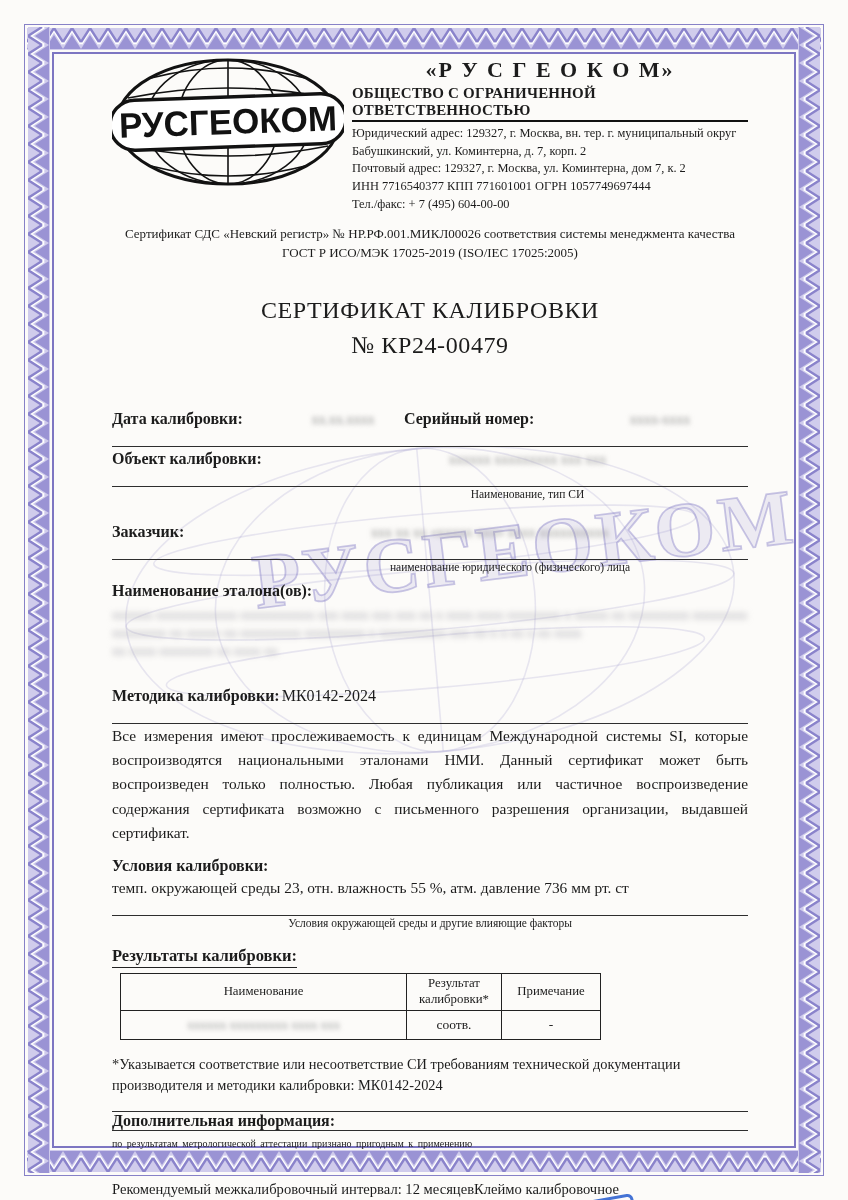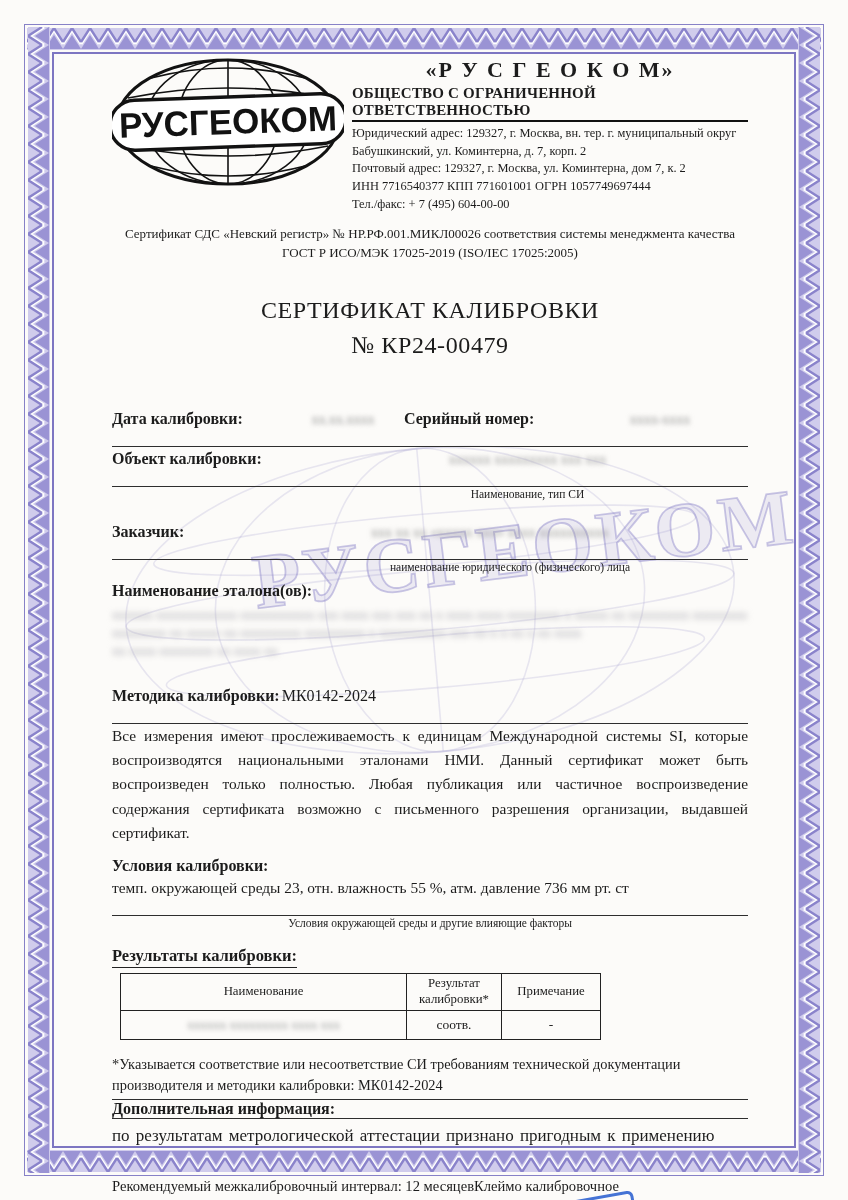--- a/index.html
+++ b/index.html
@@ -44,23 +44,23 @@
   .fval{text-align:center; font-size:14px;}
   .caption{font-size:11.5px; text-align:center; margin-top:1px; color:#222;}
   .red{color:#8f8f8f; filter:blur(2.6px); user-select:none; white-space:nowrap;}
   .redline{color:#9a9aa2; filter:blur(3px); font-size:13.5px; line-height:18px; overflow:hidden; white-space:nowrap;}
   .para{margin-top:0; font-size:15.4px; line-height:1.58; text-align:justify; word-spacing:2.5px;}
   .results-h{display:inline-block; font-weight:bold; font-size:16.5px; border-bottom:1.8px solid #222; padding-bottom:1px;}
   table.res{border-collapse:collapse; margin-top:5px; margin-left:8px;}
   table.res th, table.res td{border:1.3px solid #222; text-align:center; font-weight:normal;}
   table.res th{font-size:12.8px; line-height:1.25; padding:2px 4px;}
   table.res td{font-size:13.5px; padding:3px 4px; height:22px;}
-  .footnote{margin-top:14px; font-size:14.4px; line-height:1.45; border-bottom:1.6px solid #2e2e2e; padding-bottom:3px;}
+  .footnote{margin-top:14px; font-size:14.4px; line-height:1.45; border-bottom:1.6px solid #2e2e2e; padding-bottom:15px;}
   .addl-h{font-weight:bold; font-size:16px; border-bottom:1.6px solid #2e2e2e; padding-bottom:0;}
-  .addl-v{margin-top:7px; font-size:17px; word-spacing:2px;}
+  .addl-v{margin-top:7px; font-size:10px; word-spacing:2px;}
   .interval-row{margin-top:32px; display:flex; justify-content:flex-start; font-size:14.6px;}
   .stamp-cap{margin-right:28px;}
   .sign-cap{margin-top:24px; font-size:16px;}
   
   .sigrow{position:relative; height:72px; margin-top:6px;}
   .stamp{
     position:absolute; left:441px; top:-46px; width:82px; height:86px;
     border:3.5px solid #3668d2; border-radius:6px; transform:rotate(-10deg);
     display:flex; flex-direction:column; align-items:center; justify-content:center;
     color:#2f63d4; font-weight:bold; opacity:.92; background:rgba(255,255,255,.2);

